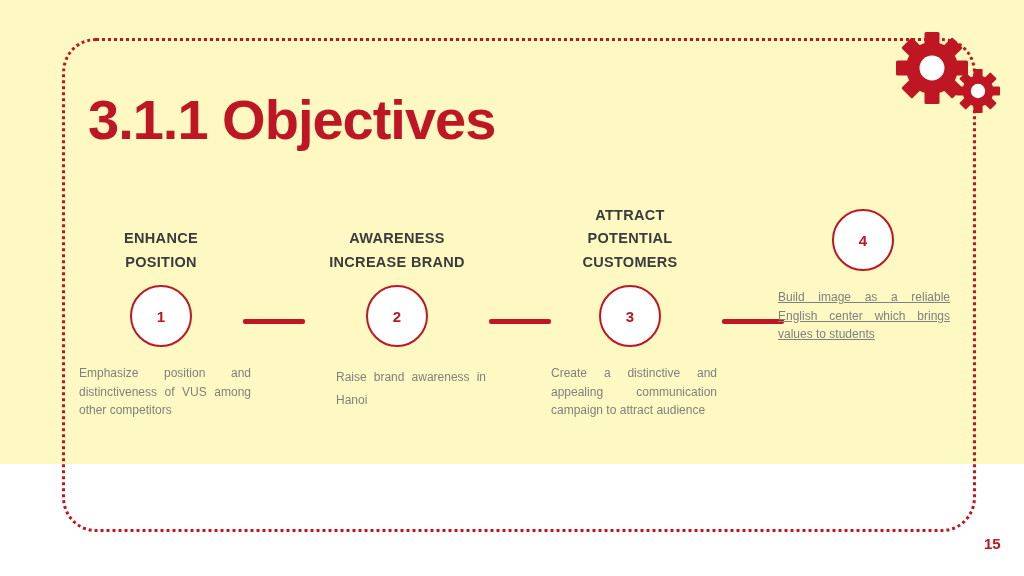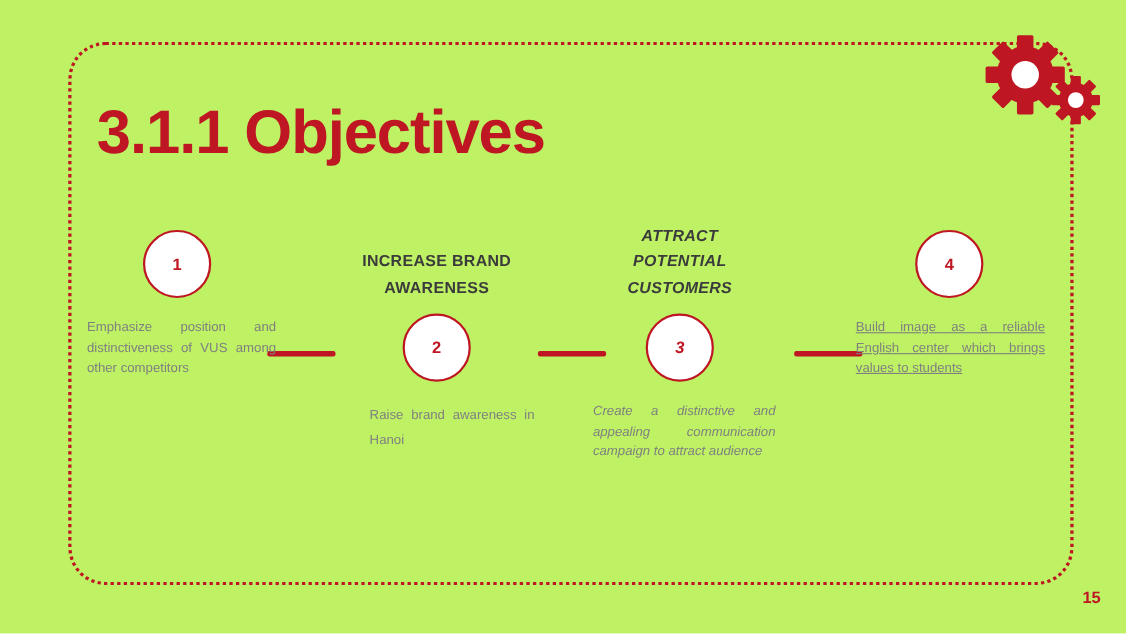--- a/index.html
+++ b/index.html
@@ -8,22 +8,22 @@
     width: 1024px;
     height: 576px;
     background: #ffffff;
     font-family: "Liberation Sans", sans-serif;
     overflow: hidden;
   }
 
   #slide {
     position: relative;
     width: 1024px;
-    height: 576px;
-    background: #bef264;
+    height: 464px;
+    background: #fef9c3;
   }
 
   
   #dotted-frame {
     position: absolute;
     left: 62px;
     top: 38px;
     width: 914px;
     height: 494px;
     border: 3px dotted #BE1622;
@@ -54,21 +54,21 @@
   }
 
   
   .step-col {
     position: absolute;
     top: 198px;
     width: 186px;
   }
   .step-col.c1 { left: 68px; }
   .step-col.c2 { left: 304px; }
-  .step-col.c3 { left: 525px; font-style: italic; }
+  .step-col.c3 { left: 537px; }
   .step-col.c4 { left: 770px; }
 
   .head-wrap {
     height: 76px;
     display: flex;
     align-items: flex-end;
     justify-content: center;
   }
   .step-head {
     font-size: 14.5px;
@@ -185,31 +185,37 @@
     </svg>
   </div>
 
   <div id="title">3.1.1 Objectives</div>
 
   <div class="connector l1"></div>
   <div class="connector l2"></div>
   <div class="connector l3"></div>
 
   <div class="step-col c1">
+    <div class="head-wrap">
+      <div class="step-head">
+          <div>ENHANCE</div>
+          <div>POSITION</div>
+        </div>
+    </div>
     <div class="circle-wrap">
       <div class="step-circle">1</div>
     </div>
     <div class="step-body">Emphasize position and distinctiveness of VUS among other competitors</div>
   </div>
 
   <div class="step-col c2">
     <div class="head-wrap">
       <div class="step-head">
+          <div>AWARENESS</div>
           <div>INCREASE BRAND</div>
-          <div>AWARENESS</div>
         </div>
     </div>
     <div class="circle-wrap">
       <div class="step-circle">2</div>
     </div>
     <div class="step-body">Raise brand awareness in Hanoi</div>
   </div>
 
   <div class="step-col c3">
     <div class="head-wrap">

